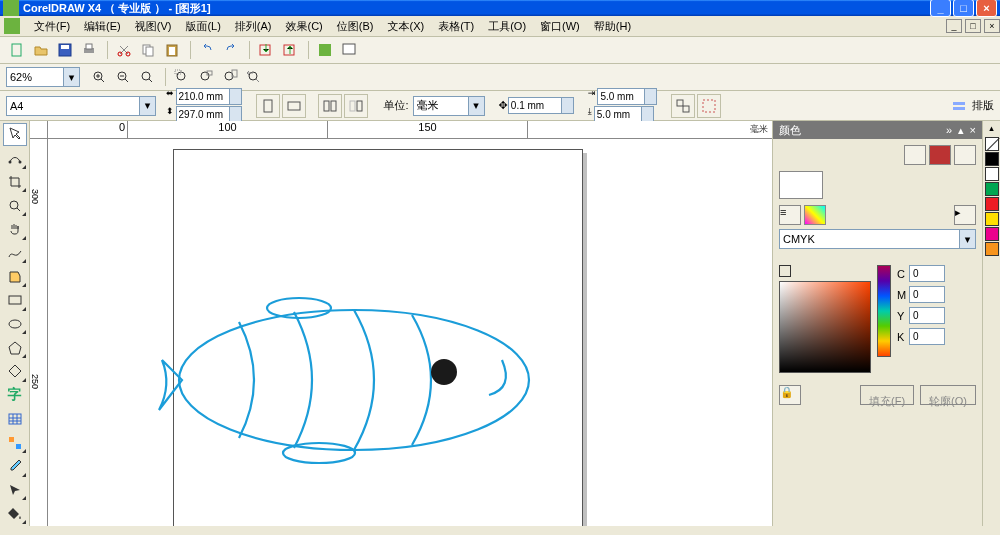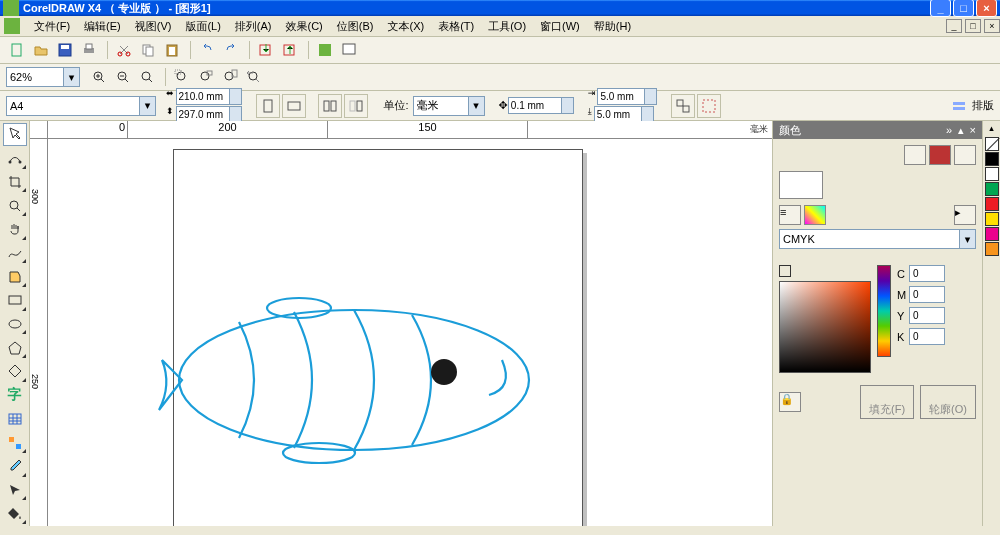--- a/index.html
+++ b/index.html
@@ -44,21 +44,21 @@
 .dockpanel { width: 210px; background: #ece9d8; border-left: 1px solid #c0c0a8; display: flex; flex-direction: column; }
 .docktitle { height: 18px; background: #777; color: #fff; display: flex; align-items: center; padding: 0 6px; }
 .docktitle .r { margin-left: auto; display: flex; gap: 6px; }
 .dockbody { padding: 6px; }
 .swatch { width: 44px; height: 28px; background: #fff; border: 1px solid #888; margin-bottom: 6px; }
 .iconbtn { width: 22px; height: 20px; border: 1px solid #888; background: #f4f2e8; }
 .colorfield { width: 92px; height: 92px; background: linear-gradient(to right, #fff, #ff4400); background-image: linear-gradient(to bottom, transparent, #000), linear-gradient(to right, #fff, #ff4400); border: 1px solid #555; }
 .huebar { width: 14px; height: 92px; background: linear-gradient(to bottom, #aa0055, #5500aa, #0055ff, #00ccaa, #55cc00, #ffcc00, #ff4400); border: 1px solid #555; }
 .cmykrow { display: flex; align-items: center; margin-bottom: 4px; }
 .cmykin { width: 36px; height: 17px; border: 1px solid #7f9db9; background: #fff; padding: 0 3px; font-size: 10px; }
-.btngray { height: 20px; border: 1px solid #888; background: #ece9d8; padding: 16px 8px; color: #888; }
+.btngray { height: 20px; border: 1px solid #888; background: #ece9d8; padding: 8px 8px; color: #888; }
 
 .colorbar { width: 18px; background: #ece9d8; border-left: 1px solid #c0c0a8; display: flex; flex-direction: column; align-items: center; padding-top: 2px; }
 .csw { width: 14px; height: 14px; border: 1px solid #333; margin-bottom: 1px; }
 svg.ico { width: 16px; height: 16px; }
 </style>
 </head>
 <body>
 
 <div class="titlebar">
   <div class="icon"></div>
@@ -407,21 +407,21 @@
           <path d="M6 2l6 6-5 5-6-6zM13 10c1 1 1 3 0 3s-1-2 0-3z" fill="#333"></path>
         </svg>
         <div class="fly"></div>
       </div>
   </div>
 
   <div class="canvas-area">
     <div class="hrule">
       <div style="width:18px;border-right:1px solid #888"></div>
       <div style="width:80px;border-right:1px solid #888;text-align:right;padding-right:2px">0</div>
-      <div class="tick">200</div>
+      <div class="tick">100</div>
       <div class="tick">150</div>
 
       <div class="rulelabel">毫米</div>
     </div>
     <div class="vrule">
       <div style="writing-mode:vertical-lr;font-size:9px;margin-top:50px">300</div>
       <div style="writing-mode:vertical-lr;font-size:9px;margin-top:170px">250</div>
 
     </div>
     <div class="canvas-inner">

